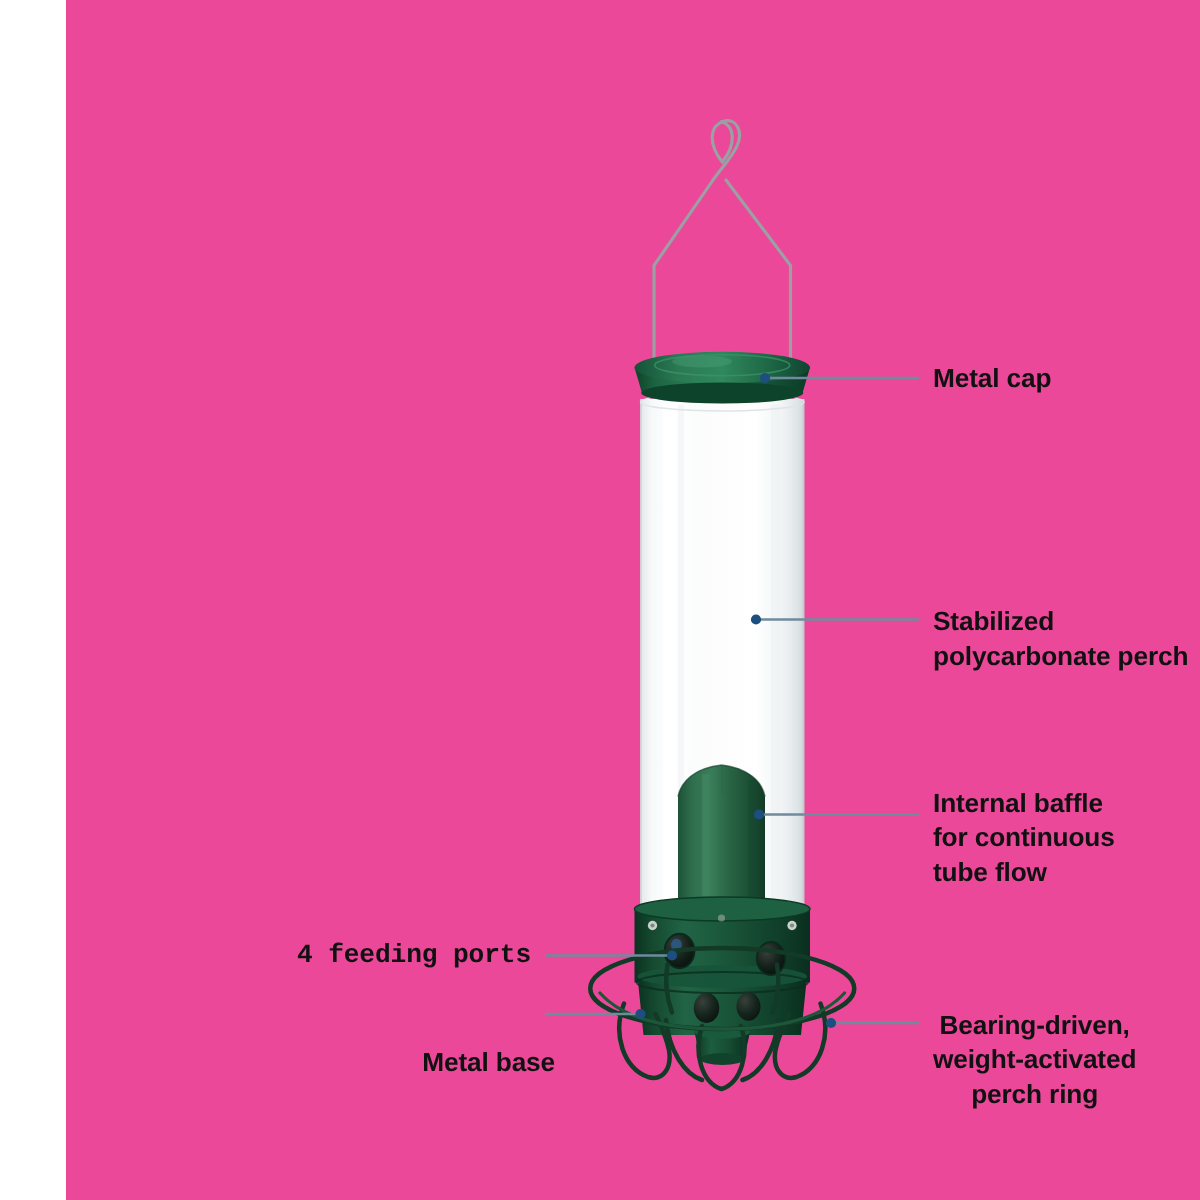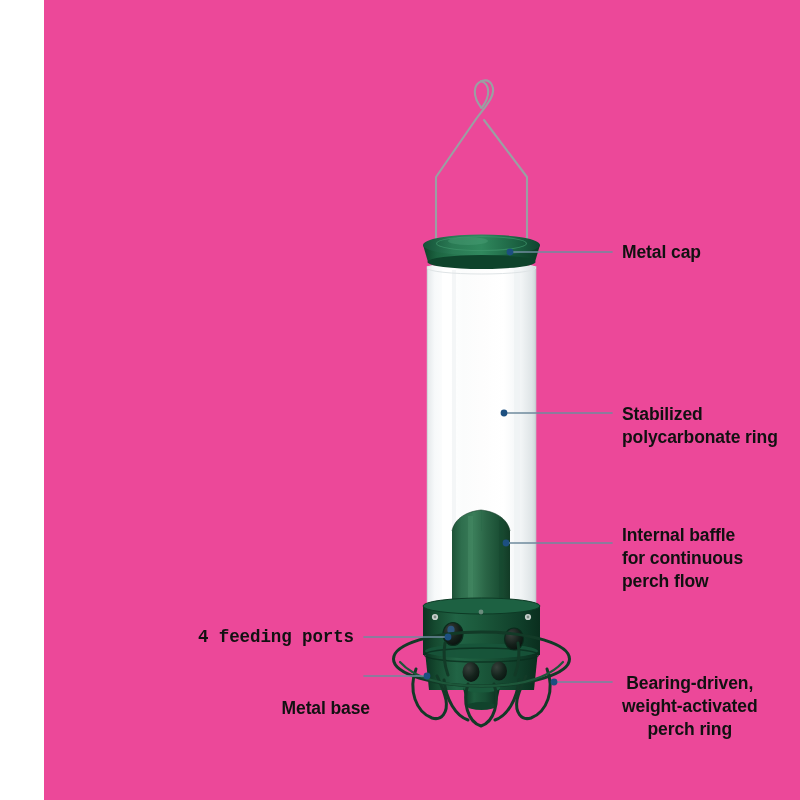--- a/index.html
+++ b/index.html
@@ -235,24 +235,24 @@
         <g>
           <line x1="383" y1="676" x2="320" y2="676" stroke="#6f8b9d" stroke-width="1.6" stroke-linecap="round"></line>
           <circle cx="383" cy="676" r="3.4" fill="#1c4f80"></circle>
         </g>
       </g>
   </svg>
 
   <div id="callout-layer">
       <div class="callout-text right" style="top: 241px; left: 578px;">Metal cap</div>
       <div class="callout-text right" style="top: 403px; left: 578px;">Stabilized
-polycarbonate ring</div>
+polycarbonate perch</div>
       <div class="callout-text right" style="top: 524px; left: 578px;">Internal baffle
 for continuous
-perch flow</div>
+tube flow</div>
       <div class="callout-text right" style="top: 672px; left: 578px; text-align: center;">Bearing-driven,
 weight-activated
 perch ring</div>
       <div class="callout-text left" style="top: 626px; left: 0px; width: 310px; font-family: Liberation Mono, monospace;">4 feeding ports</div>
       <div class="callout-text left" style="top: 697px; left: 0px; width: 310px; padding-left: 16px;">Metal base</div>
     </div>
 
 </div>
 
 </body></html>

